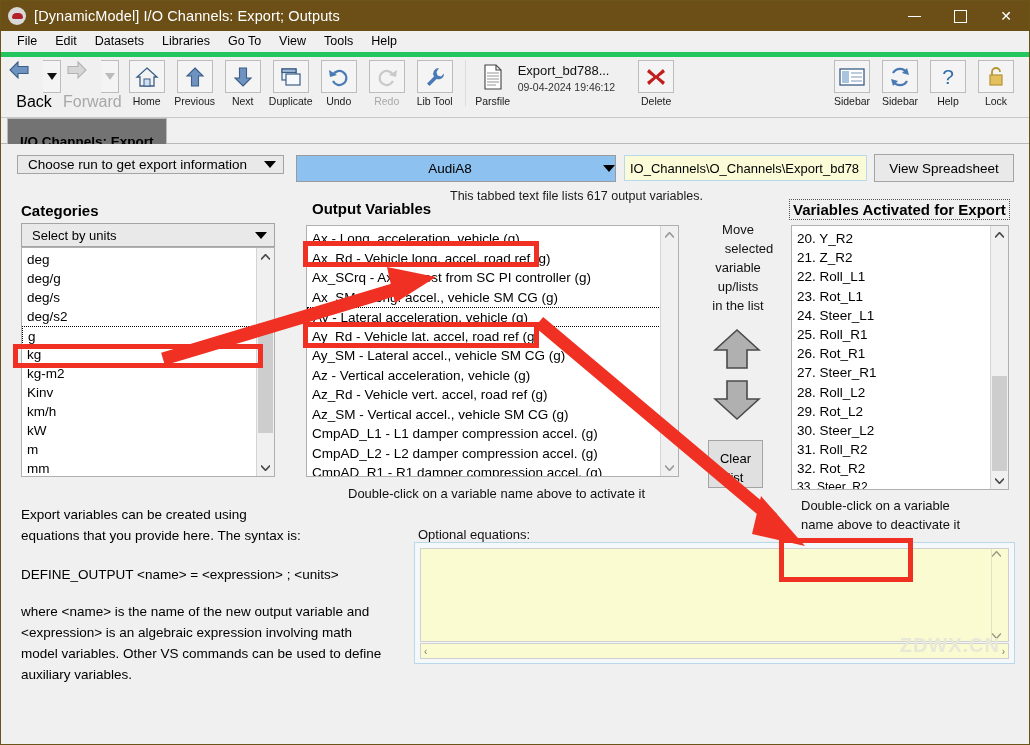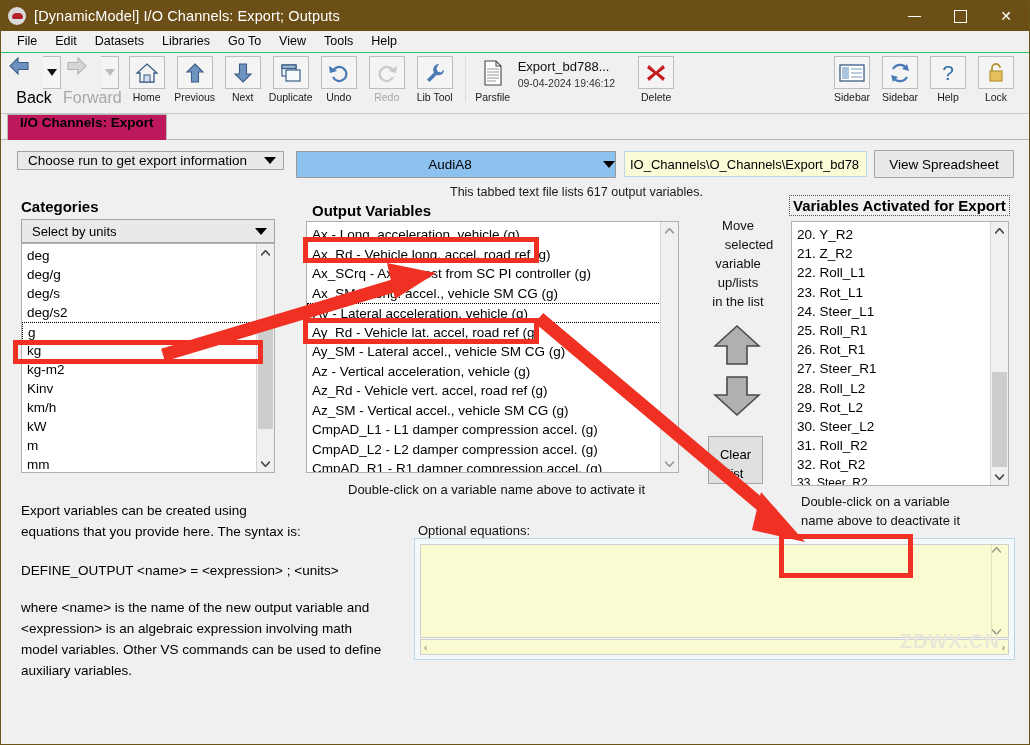--- a/index.html
+++ b/index.html
@@ -23,21 +23,21 @@
   .tb-title{color:#fff;font-size:14.5px;letter-spacing:.1px;}
   .tb-btns{position:absolute;right:0;top:0;height:30px;display:flex;}
   .tb-btn{width:46px;height:30px;display:flex;align-items:center;
           justify-content:center;color:#fff;font-size:14px;}
   .tb-btn .gl{display:block;line-height:1;}
   .min-gl{width:13px;height:1px;background:#fff;}
   .max-gl{width:11px;height:11px;border:1px solid #fff;}
 
   
   .menubar{height:21px;background:#f0f0f0;display:flex;align-items:center;
-           padding-left:7px;border-bottom:1px solid #22c55e;}
+           padding-left:7px;border-bottom:5px solid #22c55e;}
   .menu-item{font-size:12.5px;color:#000;padding:0 9px;line-height:21px;
              white-space:nowrap;}
 
   
   .toolbar{height:57px;background:#f0f0f0;display:flex;align-items:flex-start;
            padding:3px 0 0 6px;position:relative;
            border-bottom:1px solid #c8c8c8;}
   .tbtn{width:auto;min-width:46px;display:flex;flex-direction:column;
         align-items:center;margin-right:2px;}
   .tbtn .box{width:36px;height:33px;border:1px solid #bdbdbd;background:#f4f4f4;
@@ -54,23 +54,23 @@
         justify-content:center;box-sizing:border-box;}
   .parsfile{display:flex;align-items:flex-start;margin-left:4px;}
   .pf-txt{margin-left:5px;margin-top:3px;}
   .pf-name{font-size:13px;color:#111;}
   .pf-date{font-size:10.5px;color:#333;margin-top:3px;}
   .right-tools{position:absolute;right:8px;top:3px;display:flex;}
 
   
   .tabstrip{height:25px;background:#f0f0f0;position:relative;
             border-bottom:1px solid #b9b9b9;}
-  .tab{position:absolute;left:6px;top:0;height:32px;background:#be185d;
+  .tab{position:absolute;left:6px;top:0;height:32px;background:#737373;
        border:1px solid #b9b9b9;border-bottom:1px solid #fff;
-       display:flex;align-items:flex-start;padding:0 12px;box-sizing:border-box;}
+       display:flex;align-items:flex-end;padding:0 12px;box-sizing:border-box;}
   .tab-label{font-size:13.5px;font-weight:bold;color:#000;}
 
   
   .body{position:relative;height:660px;background:#f0f0f0;}
 
   
   .combo{position:absolute;border:1px solid #a4a4a4;background:#e9e9e9;
          box-sizing:border-box;display:flex;align-items:center;}
   .combo .ctext{flex:1;font-size:13.5px;color:#000;padding-left:10px;}
   .combo .caret{width:26px;display:flex;align-items:center;justify-content:center;}
@@ -417,21 +417,21 @@
         </div>
         <div class="sthumb" style="top:75px;height:110px;"></div>
         <div class="sarrow bot">
           <svg width="9" height="6" viewBox="0 0 9 6">
               <path d="M0 0.5 L4.5 5.4 L9 0.5" fill="none" stroke="#4a4a4a" stroke-width="1.6"></path>
             </svg>
         </div>
       </div>
     </div>
 
-    <div class="heading" style="left:311px;top:62px;">Output Variables</div>
+    <div class="heading" style="left:311px;top:56px;">Output Variables</div>
 
     <div class="listbox" style="left:305px;top:81px;width:373px;height:252px;">
       <div class="listinner" id="out-list" style="padding-top:3px">
           <div class="lrow" style="height: 19.5px; line-height: 19.5px; font-size: 13.5px;">Ax - Long. acceleration, vehicle (g)</div>
           <div class="lrow" style="height: 19.5px; line-height: 19.5px; font-size: 13.5px;">Ax_Rd - Vehicle long. accel, road ref (g)</div>
           <div class="lrow" style="height: 19.5px; line-height: 19.5px; font-size: 13.5px;">Ax_SCrq - Ax request from SC PI controller (g)</div>
           <div class="lrow" style="height: 19.5px; line-height: 19.5px; font-size: 13.5px;">Ax_SM - Long. accel., vehicle SM CG (g)</div>
           <div class="lrow focus" style="height: 19.5px; line-height: 19.5px; font-size: 13.5px;">Ay - Lateral acceleration, vehicle (g)</div>
           <div class="lrow" style="height: 19.5px; line-height: 19.5px; font-size: 13.5px;">Ay_Rd - Vehicle lat. accel, road ref (g)</div>
           <div class="lrow" style="height: 19.5px; line-height: 19.5px; font-size: 13.5px;">Ay_SM - Lateral accel., vehicle SM CG (g)</div>

